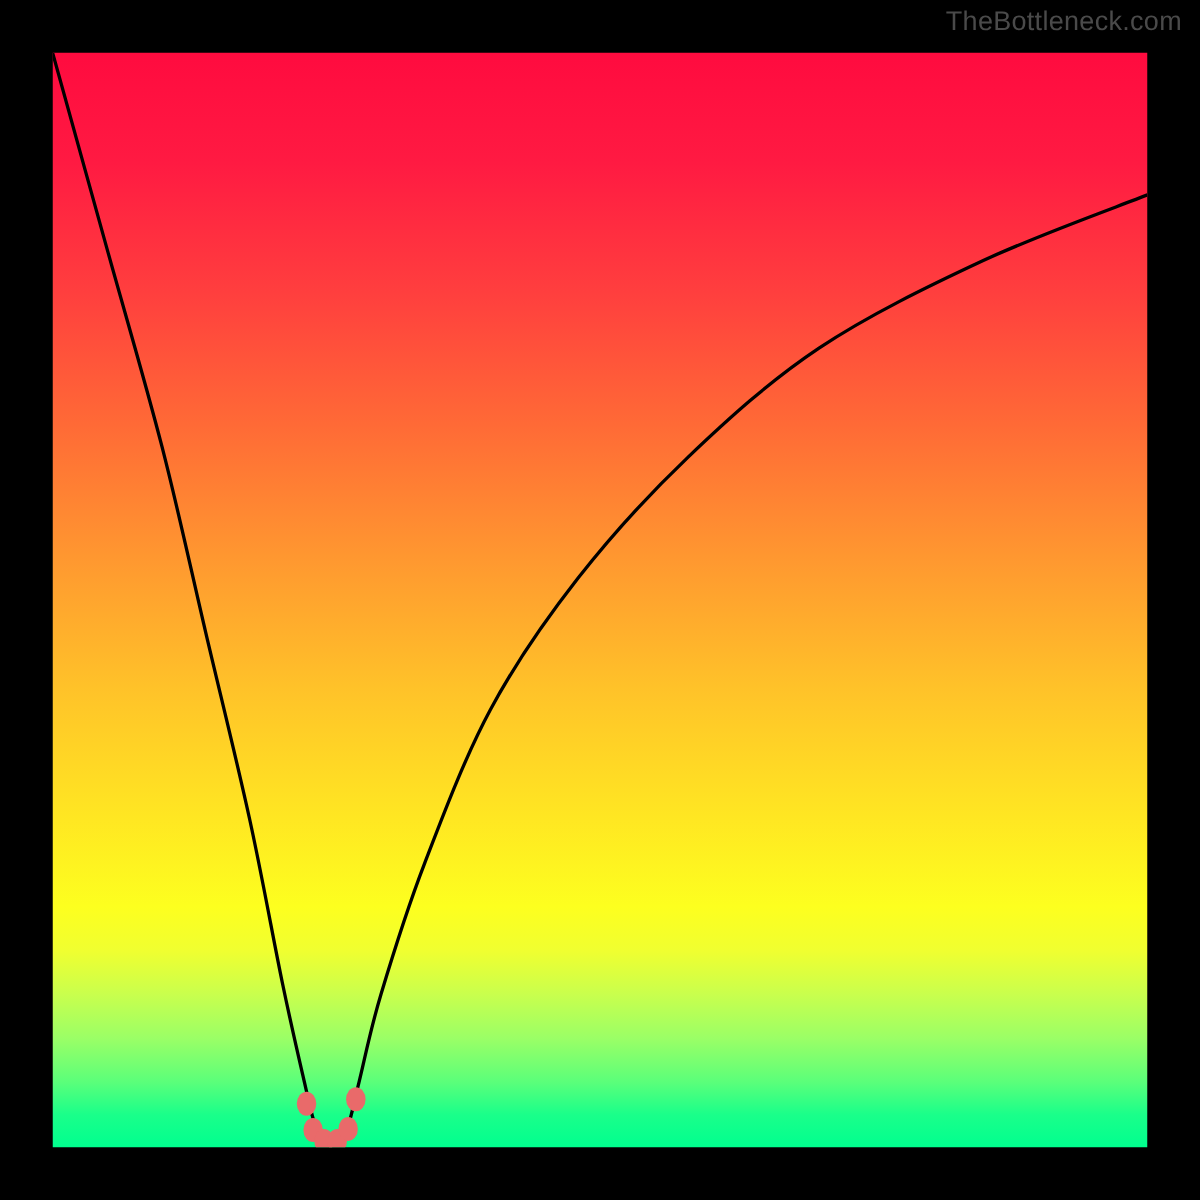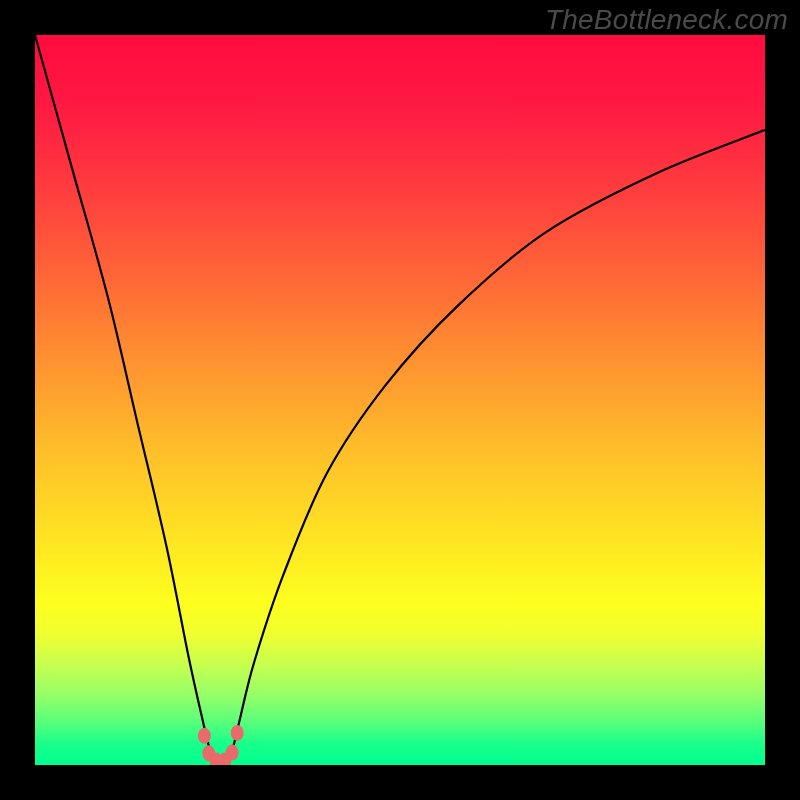--- a/index.html
+++ b/index.html
@@ -8,26 +8,25 @@
     position: relative;
     width: 800px;
     height: 800px;
     background: #000;
   }
   .watermark {
     position: absolute;
     top: 4px;
     right: 12px;
     font-family: Arial, Helvetica, sans-serif;
-    font-size: 28px;
+    font-size: 18px;
     font-weight: 500;
     color: #4a4a4a;
     letter-spacing: 0.2px;
     z-index: 50;
-    font-style: italic;
   }
   .plot {
     position: absolute;
     left: 35px;
     top: 35px;
     width: 730px;
     height: 730px;
     overflow: hidden;
   }
   .gradient {

